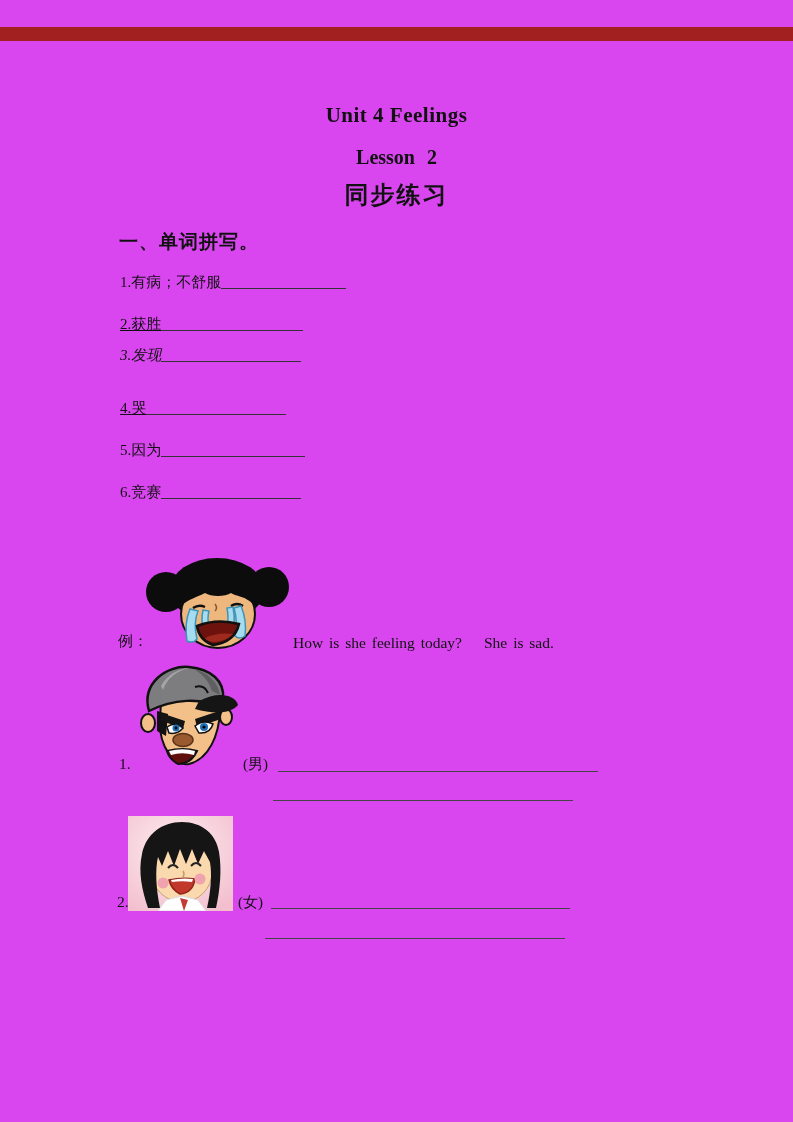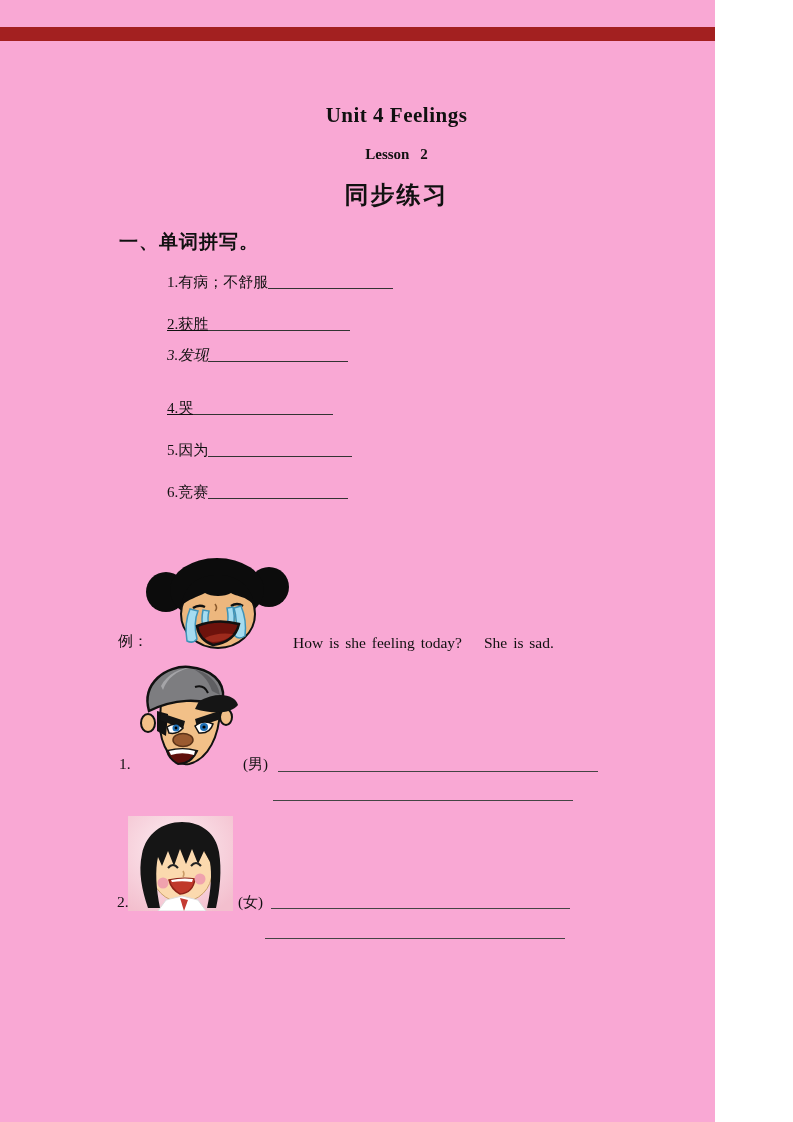--- a/index.html
+++ b/index.html
@@ -1,30 +1,30 @@
 <!DOCTYPE html>
 <html><head>
 <meta charset="utf-8">
 <style>
   html,body{margin:0;padding:0;background:#ffffff;}
   .page{
     position:relative;
-    width:715px;height:1122px;
-    background:#f9a8d4;
+    width:793px;height:1122px;
+    background:#d946ef;
     font-family:"Liberation Serif", serif;
     color:#111111;
     overflow:hidden;
   }
   .abs{position:absolute;}
   .banner{left:0;top:27px;width:793px;height:14px;background:#a32020;}
   .title-center{left:0;top:103px;width:793px;text-align:center;font-weight:bold;font-size:21px;letter-spacing:.5px;}
-  .lesson-center{left:0;top:146px;width:793px;text-align:center;font-weight:bold;font-size:15px;word-spacing:7px;}
+  .lesson-center{left:0;top:146px;width:793px;text-align:center;font-weight:bold;font-size:20px;word-spacing:7px;}
   .sub-center{left:0;top:179px;width:793px;text-align:center;font-weight:bold;font-size:24px;letter-spacing:2px;}
   .sec-head{font-weight:bold;font-size:19px;letter-spacing:1px;}
-  .word-item{left:120px;font-size:15px;white-space:nowrap;margin-left:47px;}
+  .word-item{left:120px;font-size:15px;white-space:nowrap;}
   .blank{display:inline-block;border-bottom:1px solid #333;height:13px;vertical-align:-2px;}
   .wline{border-bottom:1px solid #444;height:14px;}
   .small-text{font-size:15px;}
   .eng{font-size:15.5px;word-spacing:2px;white-space:nowrap;}
   svg{display:block;}
 </style>
 </head>
 <body>
 
 <div class="page">

